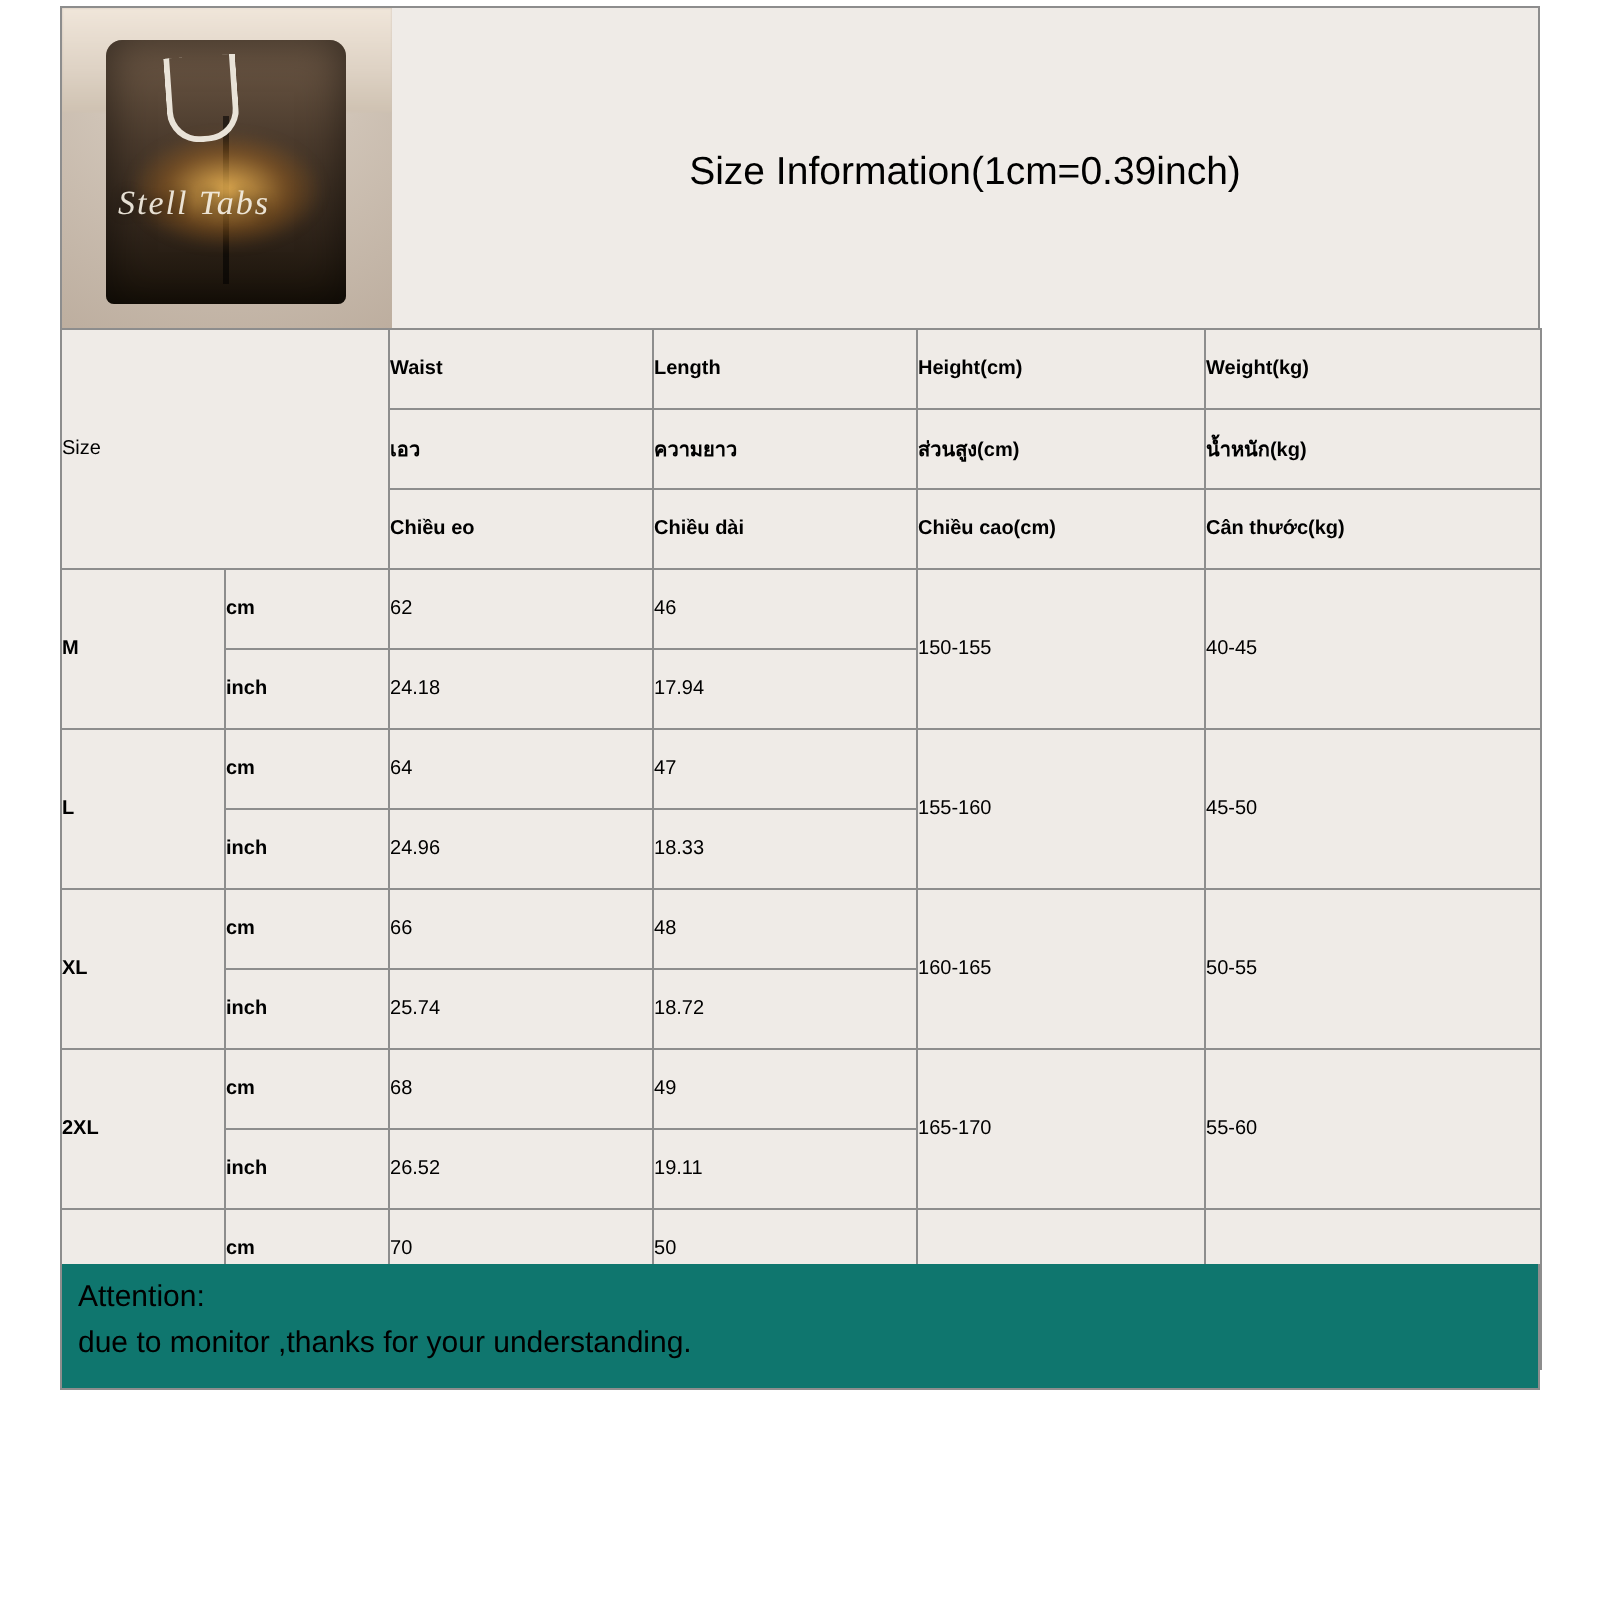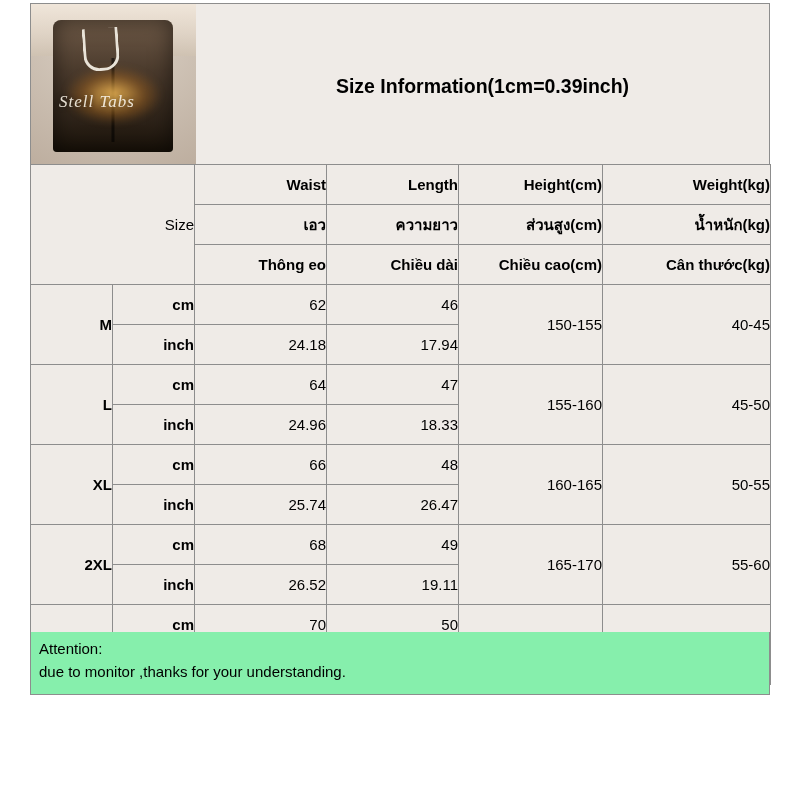--- a/index.html
+++ b/index.html
@@ -113,43 +113,43 @@
   .title-cell {
     flex: 1;
     display: flex;
     flex-direction: column;
     align-items: center;
     justify-content: center;
     padding: 6px 10px 2px;
     box-sizing: border-box;
   }
   .title-line {
-    font-weight: bold;
+    font-weight: normal;
     font-size: 19.5px;
     line-height: 1.42;
     text-align: center;
     color: #000;
     white-space: nowrap;
   }
 
   
   table.size-table {
     position: absolute;
     left: 30px;
     top: 164px;
     width: 740px;
     border-collapse: collapse;
     table-layout: fixed;
     background: #efebe7;
   }
   table.size-table td, table.size-table th {
     border: 1px solid #8d8d8d;
-    text-align: right;
+    text-align: left;
     vertical-align: middle;
-    font-size: 15px;
+    font-size: 10px;
     color: #000;
     padding: 0;
     height: 39px;
     background: #efebe7;
   }
   .hdr {
     font-weight: bold;
     font-size: 15px;
   }
   .hdr-sub {
@@ -185,21 +185,21 @@
 
   
   .attention {
     position: absolute;
     left: 30px;
     top: 632px;
     width: 740px;
     box-sizing: border-box;
     border: 1px solid #8d8d8d;
     border-top: none;
-    background: #86efac;
+    background: #0f766e;
     padding: 6px 8px 10px 8px;
   }
   .attention .line {
     font-size: 15px;
     line-height: 1.52;
     color: #000;
     white-space: nowrap;
   }
 </style>
 </head>
@@ -239,21 +239,21 @@
         <td class="hdr">Height(cm)</td>
         <td class="hdr">Weight(kg)</td>
       </tr>
       <tr>
         <td class="hdr-sub">เอว</td>
         <td class="hdr-sub">ความยาว</td>
         <td class="hdr-sub">ส่วนสูง(cm)</td>
         <td class="hdr-sub">น้ำหนัก(kg)</td>
       </tr>
       <tr>
-        <td class="hdr-sub">Thông eo</td>
+        <td class="hdr-sub">Chiều eo</td>
         <td class="hdr-sub">Chiều dài</td>
         <td class="hdr-sub">Chiều cao(cm)</td>
         <td class="hdr-sub">Cân thước(kg)</td>
       </tr>
 
       <tr>
         <td class="size-label" rowspan="2">M</td>
         <td class="unit">cm</td>
         <td class="val">62</td>
         <td class="val">46</td>
@@ -284,21 +284,21 @@
         <td class="size-label" rowspan="2">XL</td>
         <td class="unit">cm</td>
         <td class="val">66</td>
         <td class="val">48</td>
         <td class="range" rowspan="2">160-165</td>
         <td class="range" rowspan="2">50-55</td>
       </tr>
       <tr>
         <td class="unit">inch</td>
         <td class="val">25.74</td>
-        <td class="val">26.47</td>
+        <td class="val">18.72</td>
       </tr>
 
       <tr>
         <td class="size-label" rowspan="2">2XL</td>
         <td class="unit">cm</td>
         <td class="val">68</td>
         <td class="val">49</td>
         <td class="range" rowspan="2">165-170</td>
         <td class="range" rowspan="2">55-60</td>
       </tr>

